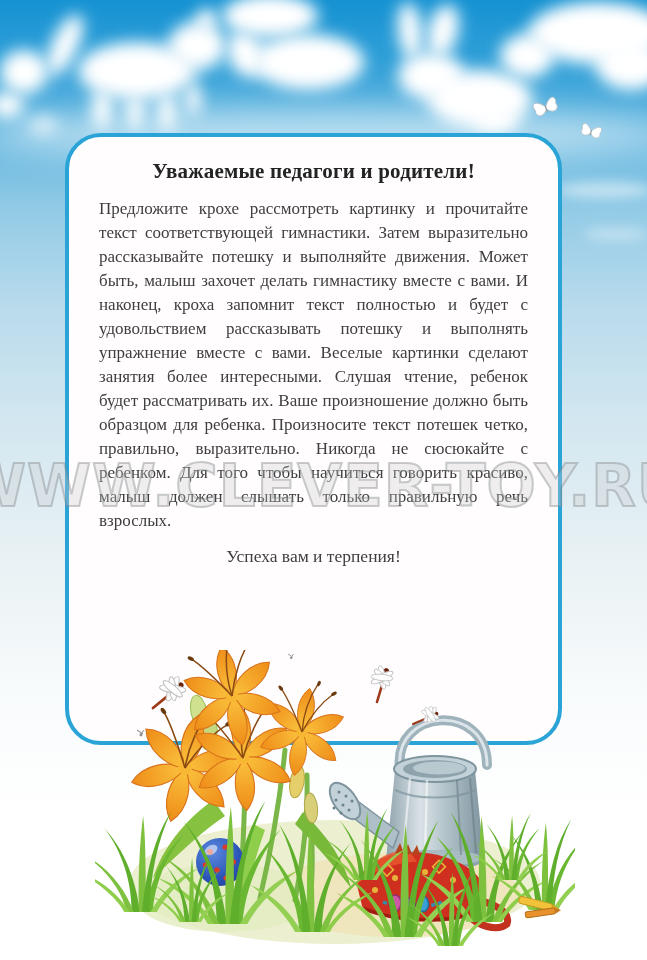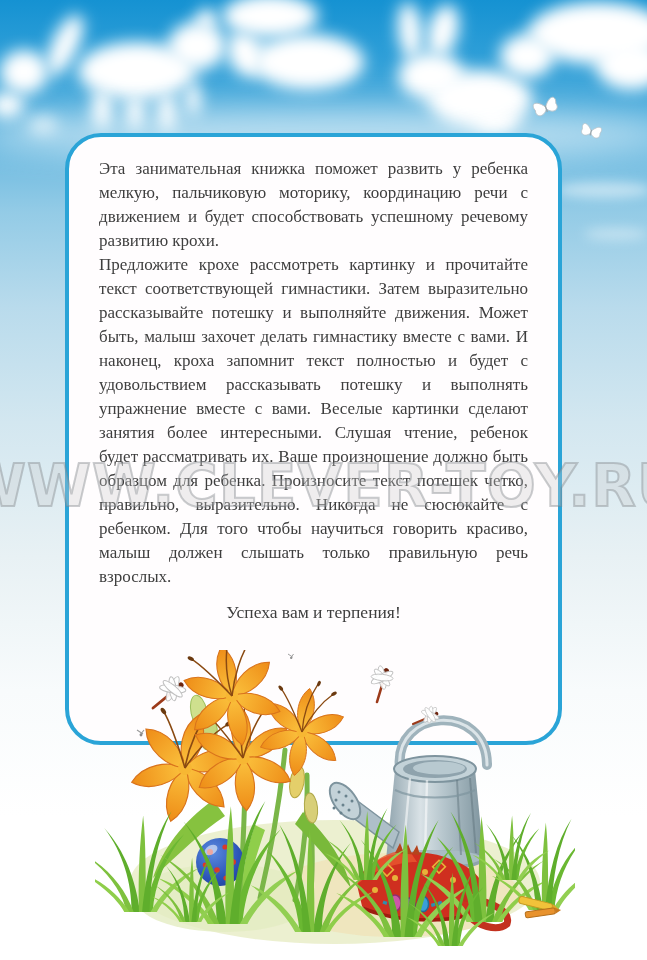--- a/index.html
+++ b/index.html
@@ -95,21 +95,21 @@
 </svg>
 <svg class="butterfly" style="left:580px;top:122px;transform:rotate(15deg);" width="22" height="20" viewBox="0 0 24 22">
   <g stroke="#b9c4ca" stroke-width="0.8" fill="#ffffff">
     <path d="M12,10 C5,0 -1,3 2,10 C0,16 7,19 12,12 Z"></path>
     <path d="M12,10 C19,0 25,3 22,10 C24,16 17,19 12,12 Z"></path>
   </g>
   <path d="M12,8.5 L12,15" stroke="#9aa7ad" stroke-width="1.2"></path>
 </svg>
 
 <div class="card">
-  <p>Эта занимательная книжка поможет развить у ребенка мелкую, пальчиковую моторику, координацию речи с движением и будет способствовать успешному речевому развитию крохи.</p>
+  <h1>Уважаемые педагоги и родители!</h1>
   <p>Предложите крохе рассмотреть картинку и прочитайте текст соответствующей гимнастики. Затем выразительно рассказывайте потешку и выполняйте движения. Может быть, малыш захочет делать гимнастику вместе с вами. И наконец, кроха запомнит текст полностью и будет с удовольствием рассказывать потешку и выполнять упражнение вместе с вами. Веселые картинки сделают занятия более интересными. Слушая чтение, ребенок будет рассматривать их. Ваше произношение должно быть образцом для ребенка. Произносите текст потешек четко, правильно, выразительно. Никогда не сюсюкайте с ребенком. Для того чтобы научиться говорить красиво, малыш должен слышать только правильную речь взрослых.</p>
   <div class="closing">Успеха вам и терпения!</div>
 </div>
 
 <div class="watermark">WWW.CLEVER-TOY.RU</div>
 
 <svg class="illustration" width="480" height="310" viewBox="0 0 480 310">
   <defs>
     <linearGradient id="petalGrad" x1="0" y1="1" x2="0" y2="0">
       <stop offset="0" stop-color="#fbc33e"></stop>

